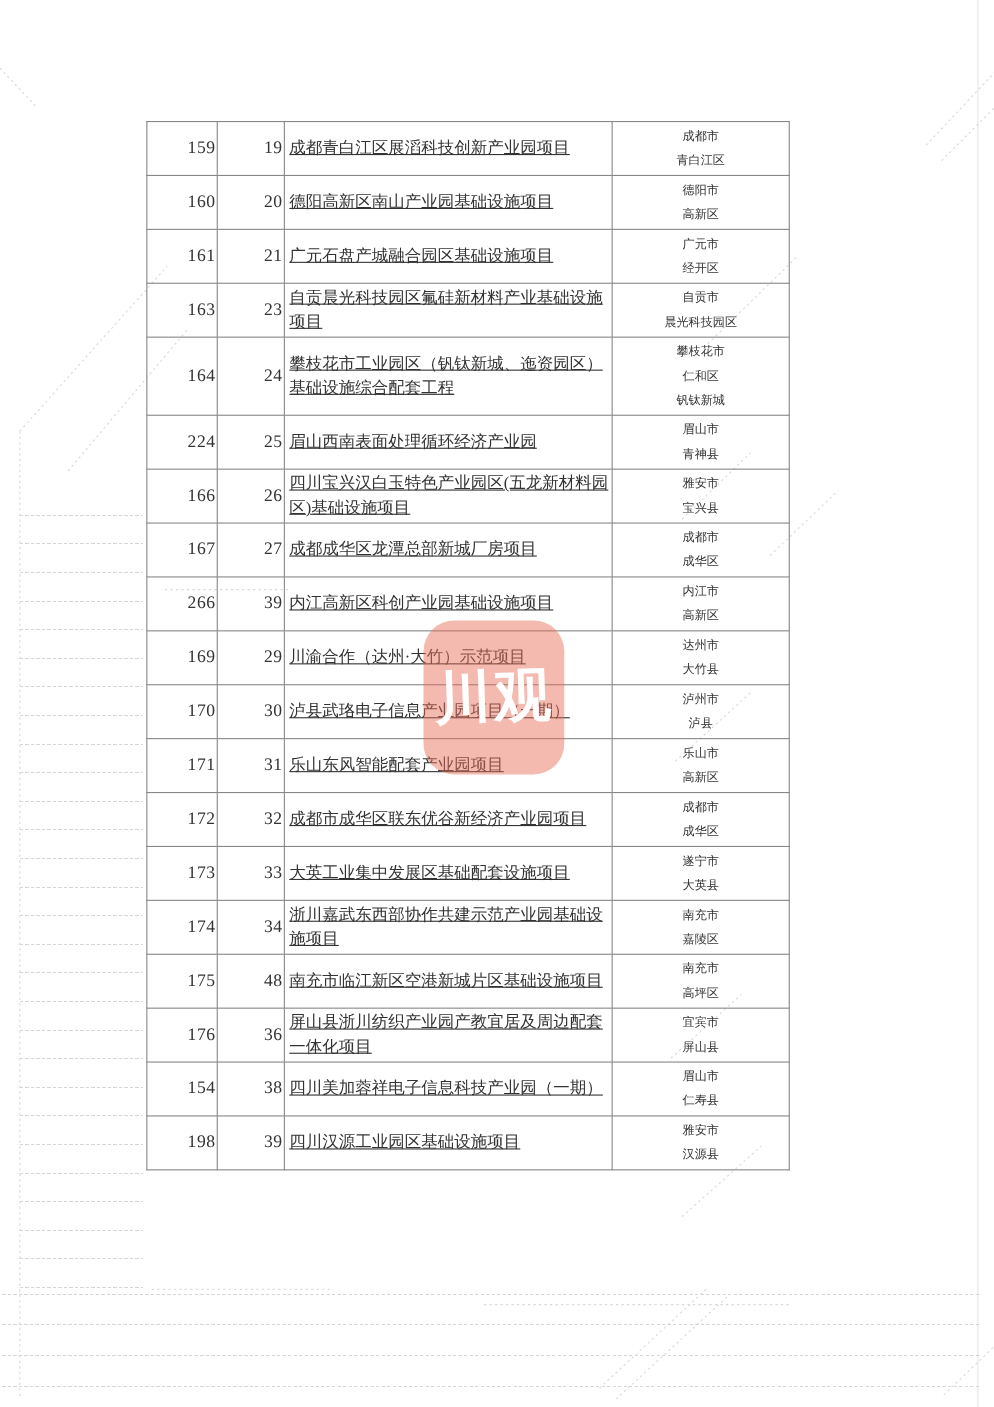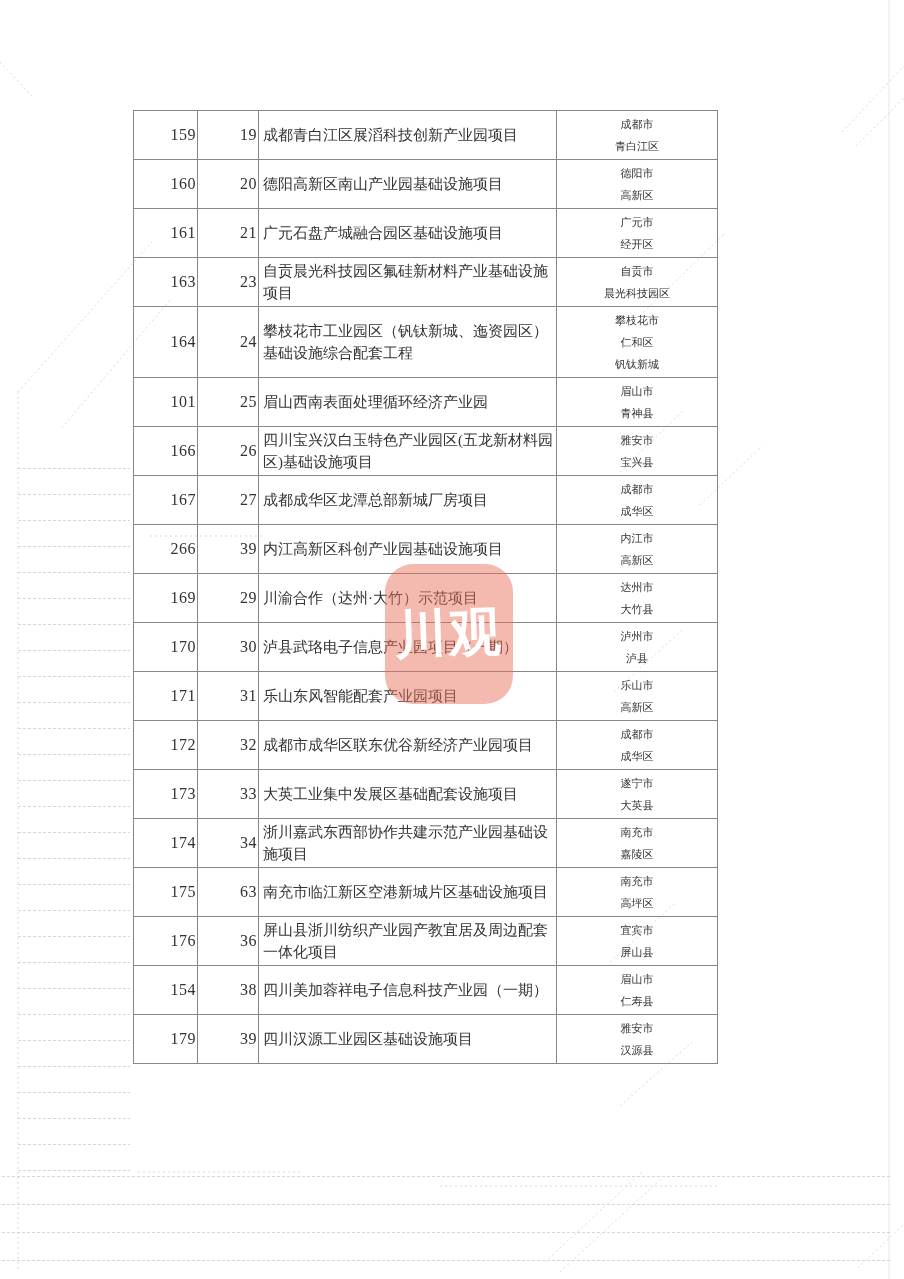--- a/index.html
+++ b/index.html
@@ -43,21 +43,21 @@
     vertical-align: middle;
     background: transparent;
     overflow: hidden;
   }
   table.projects tr { height: 49px; }
   td.c-no, td.c-sub {
     text-align: right; font-size: 16px; letter-spacing: 0.5px;
   }
   td.c-project {
     text-align: left; font-size: 15px; line-height: 22px;
-    padding: 2px 2px 2px 4px; word-break: break-all;
+    padding: 2px 2px 2px 4px; word-break: break-all; text-decoration: underline;
   }
   td.c-loc {
     text-align: center; font-size: 11px; line-height: 22px;
     padding: 2px 2px;
   }
   td.c-loc div { white-space: nowrap; }
 
   
   .watermark {
     position: absolute; left: 385px; top: 564px; width: 128px; height: 140px;
@@ -158,21 +158,21 @@
           <td class="c-no">164</td>
           <td class="c-sub">24</td>
           <td class="c-project">攀枝花市工业园区（钒钛新城、迤资园区）基础设施综合配套工程</td>
           <td class="c-loc">
             <div>攀枝花市</div>
             <div>仁和区</div>
             <div>钒钛新城</div>
           </td>
         </tr>
         <tr>
-          <td class="c-no">101</td>
+          <td class="c-no">224</td>
           <td class="c-sub">25</td>
           <td class="c-project">眉山西南表面处理循环经济产业园</td>
           <td class="c-loc">
             <div>眉山市</div>
             <div>青神县</div>
           </td>
         </tr>
         <tr>
           <td class="c-no">166</td>
           <td class="c-sub">26</td>
@@ -249,21 +249,21 @@
           <td class="c-no">174</td>
           <td class="c-sub">34</td>
           <td class="c-project">浙川嘉武东西部协作共建示范产业园基础设施项目</td>
           <td class="c-loc">
             <div>南充市</div>
             <div>嘉陵区</div>
           </td>
         </tr>
         <tr>
           <td class="c-no">175</td>
-          <td class="c-sub">63</td>
+          <td class="c-sub">48</td>
           <td class="c-project">南充市临江新区空港新城片区基础设施项目</td>
           <td class="c-loc">
             <div>南充市</div>
             <div>高坪区</div>
           </td>
         </tr>
         <tr>
           <td class="c-no">176</td>
           <td class="c-sub">36</td>
           <td class="c-project">屏山县浙川纺织产业园产教宜居及周边配套一体化项目</td>
@@ -275,21 +275,21 @@
         <tr>
           <td class="c-no">154</td>
           <td class="c-sub">38</td>
           <td class="c-project">四川美加蓉祥电子信息科技产业园（一期）</td>
           <td class="c-loc">
             <div>眉山市</div>
             <div>仁寿县</div>
           </td>
         </tr>
         <tr>
-          <td class="c-no">179</td>
+          <td class="c-no">198</td>
           <td class="c-sub">39</td>
           <td class="c-project">四川汉源工业园区基础设施项目</td>
           <td class="c-loc">
             <div>雅安市</div>
             <div>汉源县</div>
           </td>
         </tr>
       </tbody>
   </table>
 

